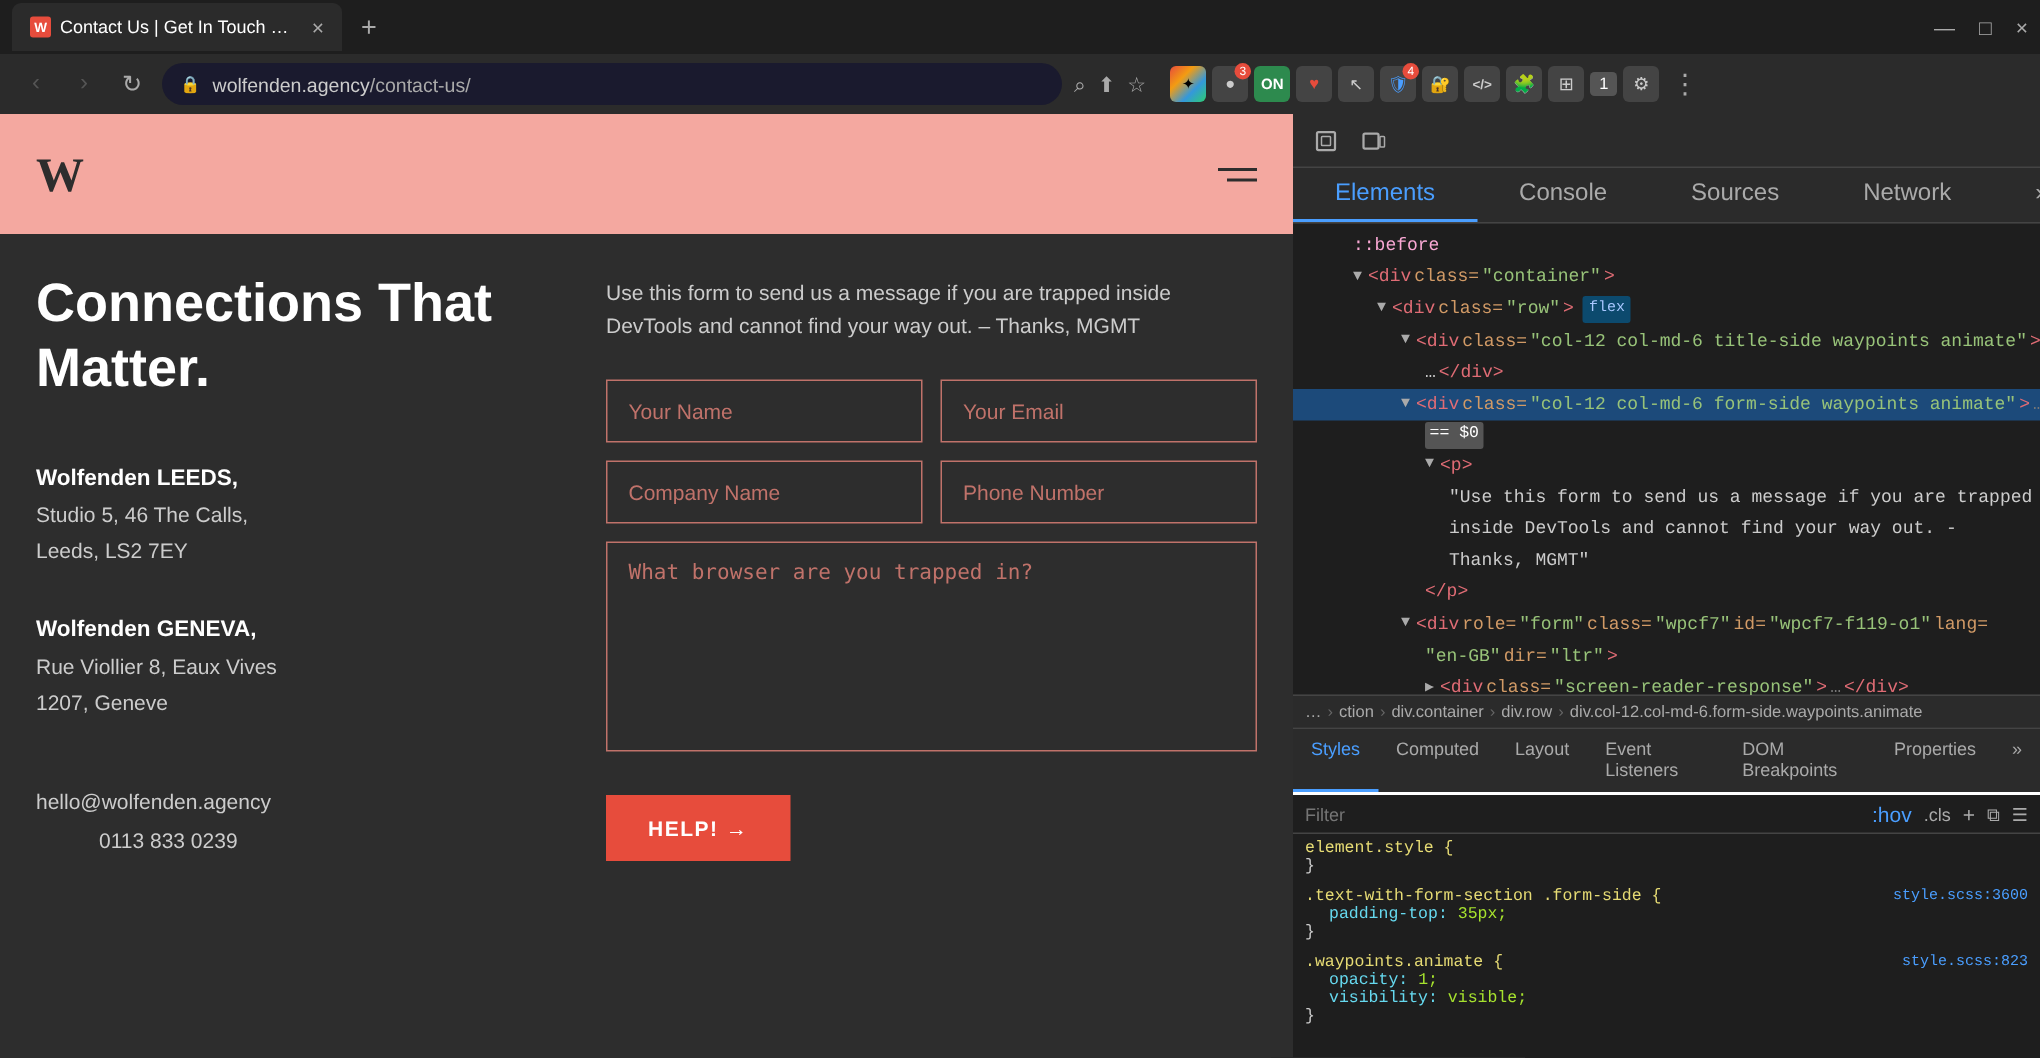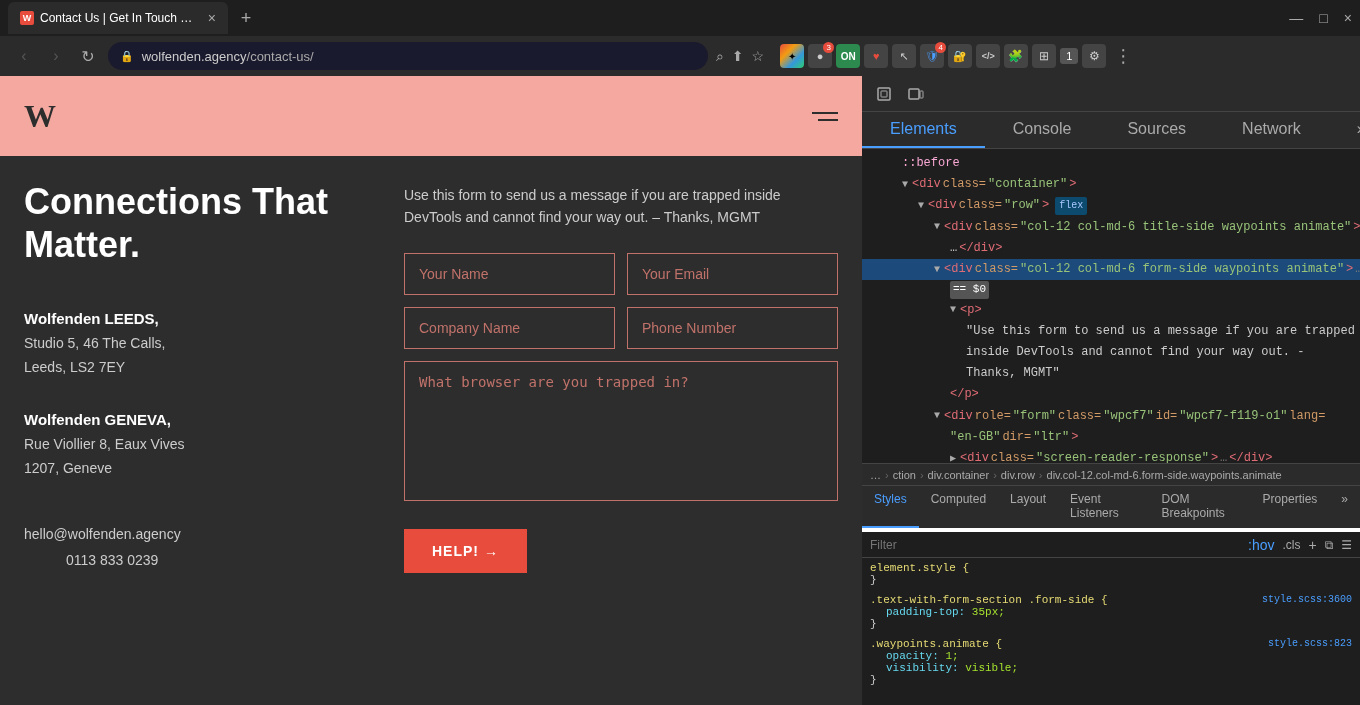--- a/index.html
+++ b/index.html
@@ -95,21 +95,21 @@
     .flex-badge { background: #0c4a6e; color: #a8c7ff; font-size: 10px; padding: 1px 4px; border-radius: 2px; margin-left: 4px; }
     .ellipsis { color: #777; }
 
     
     .breadcrumb-bar { display: flex; align-items: center; height: 22px; background: #2b2b2b; border-top: 1px solid #444; padding: 0 8px; gap: 2px; font-size: 11px; color: #aaa; overflow: hidden; }
     .breadcrumb-item { cursor: pointer; white-space: nowrap; }
     .breadcrumb-sep { color: #666; margin: 0 2px; }
 
     
     .styles-area { height: 220px; border-top: 1px solid #444; overflow-y: auto; }
-    .styles-tabs { display: flex; border-bottom: 4px solid #ffffff; background: #2b2b2b; }
+    .styles-tabs { display: flex; border-bottom: 2px solid #ffffff; background: #2b2b2b; }
     .styles-tab { padding: 6px 12px; font-size: 12px; color: #aaa; cursor: pointer; border-bottom: 2px solid transparent; }
     .styles-tab.active { color: #4a9eff; border-bottom: 2px solid #4a9eff; }
     .styles-filter { display: flex; align-items: center; height: 26px; padding: 0 8px; border-bottom: 1px solid #444; gap: 8px; }
     .styles-filter input { background: transparent; border: none; color: #ccc; font-size: 12px; outline: none; flex: 1; }
     .styles-rule { padding: 4px 8px; font-family: 'Courier New', monospace; font-size: 11px; }
     .styles-selector { color: #e6db74; }
     .styles-brace { color: #ccc; }
     .styles-prop { color: #66d9ef; margin-left: 16px; }
     .styles-val { color: #a6e22e; }
     .styles-source { float: right; color: #4a9eff; font-size: 10px; }

